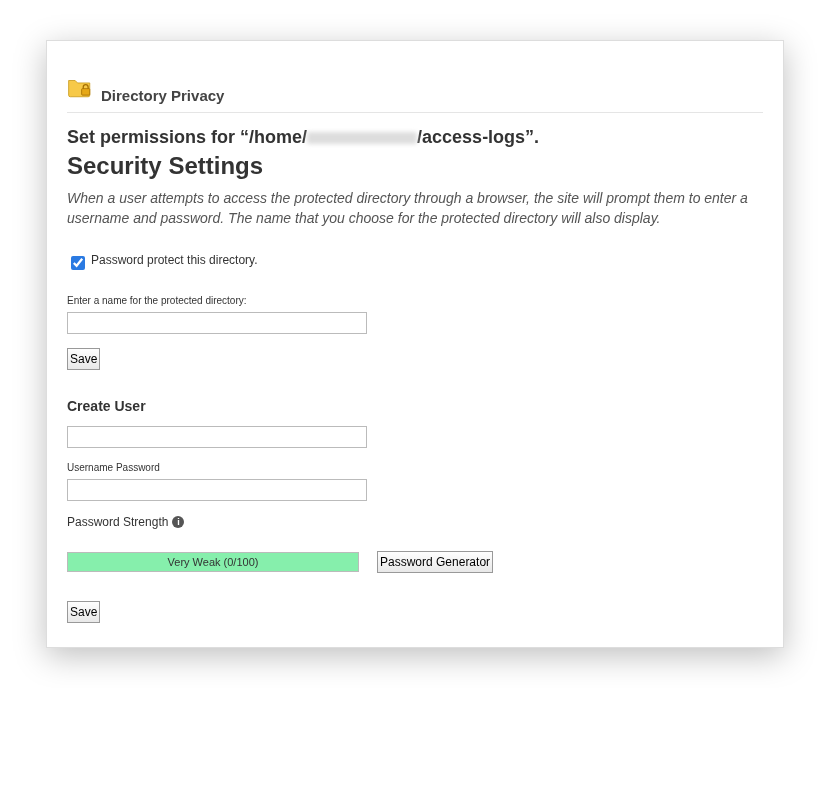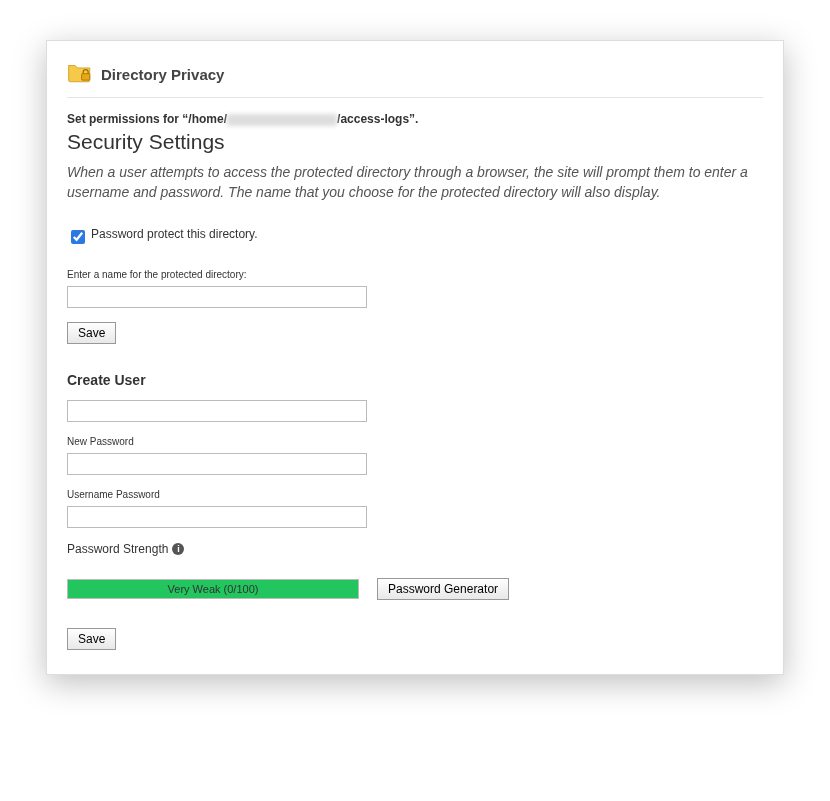--- a/index.html
+++ b/index.html
@@ -1,35 +1,35 @@
 <!DOCTYPE html>
 <html><head>
 <meta charset="utf-8">
 <style>
   html,body{margin:0;padding:0;background:#fff;font-family:Verdana,Arial,sans-serif;color:#333;}
   .panel{width:696px;margin:40px auto;background:#fff;border:1px solid #ddd;padding:18px 20px 24px;box-shadow:0 8px 30px rgba(0,0,0,.25);}
-  .hdr{display:flex;align-items:center;border-bottom:1px solid #e5e5e5;padding-bottom:8px;margin-bottom:14px;}
+  .hdr{display:flex;align-items:flex-end;border-bottom:1px solid #e5e5e5;padding-bottom:8px;margin-bottom:14px;margin-top:15px;}
   .hdr svg{width:26px;height:26px;margin-right:8px;}
   .hdr-title{font-weight:bold;font-size:15px;color:#444;}
-  .perm{font-weight:bold;font-size:12px;color:#333;margin:6px 0 4px;}
+  .perm{font-weight:bold;font-size:18px;color:#333;margin:6px 0 4px;}
   .blur{display:inline-block;width:110px;height:12px;background:#ddd;filter:blur(2px);vertical-align:middle;border-radius:2px;}
-  h2{font-weight:normal;font-size:21px;margin:4px 0 8px;color:#333;}
+  h2{font-weight:bold;font-size:24px;margin:4px 0 8px;color:#333;}
   .desc{font-style:italic;font-size:14px;color:#555;line-height:1.45;margin-bottom:24px;}
   .chk-row{display:flex;align-items:flex-start;font-size:12px;margin-bottom:22px;}
   .chk-row input{margin-right:6px;accent-color:#2a7ae2;width:14px;height:14px;}
   .lbl{font-size:10px;margin-bottom:6px;display:block;}
   input[type=text],input[type=password]{font-size:12px;padding:3px 4px;border:1px solid #bbb;background:#fff;}
   .dirname{width:290px;}
-  .btn{font-size:12px;padding:3px 10px;border:1px solid #999;background:linear-gradient(#fefefe,#e8e8e8);cursor:pointer;}
+  .btn{font-size:12px;padding:3px 2px;border:1px solid #999;background:linear-gradient(#fefefe,#e8e8e8);cursor:pointer;}
   .save{margin-top:14px;}
   .section{font-weight:bold;font-size:14px;margin:28px 0 12px;color:#333;}
   .field{margin-bottom:14px;}
   .field input[type=text],.field input[type=password]{width:290px;}
   .pw-row{display:flex;align-items:center;gap:18px;}
-  .pw-strength{width:290px;border:1px solid #bbb;font-size:11px;text-align:center;padding:3px 0;background:#22c55e;}
+  .pw-strength{width:290px;border:1px solid #bbb;font-size:11px;text-align:center;padding:3px 0;background:#86efac;}
   .pw-label{font-size:12px;margin-bottom:22px;display:flex;align-items:center;gap:4px;}
   .info{display:inline-flex;align-items:center;justify-content:center;width:12px;height:12px;border-radius:50%;background:#555;color:#fff;font-size:9px;font-weight:bold;font-style:normal;}
 </style>
 </head>
 <body>
 
 <div class="panel">
 
   <div class="hdr">
     <span>
@@ -57,24 +57,20 @@
   <label class="lbl">Enter a name for the protected directory:</label>
   <input type="text" class="dirname" value="" style="">
   <div><button class="btn save">Save</button></div>
 
   <div class="section">Create User</div>
 
   <div class="field">
     <input type="text" value="" style="">
   </div>
 
-  <div class="field">
-    <label class="lbl">New Password</label>
-    <input type="password" value="" style="">
-  </div>
 
   <div class="field">
     <label class="lbl">Username Password</label>
     <input type="password" value="" style="">
   </div>
 
   <div class="field">
     <div class="pw-label">
       <span>Password Strength</span>
       <span class="info">i</span>

